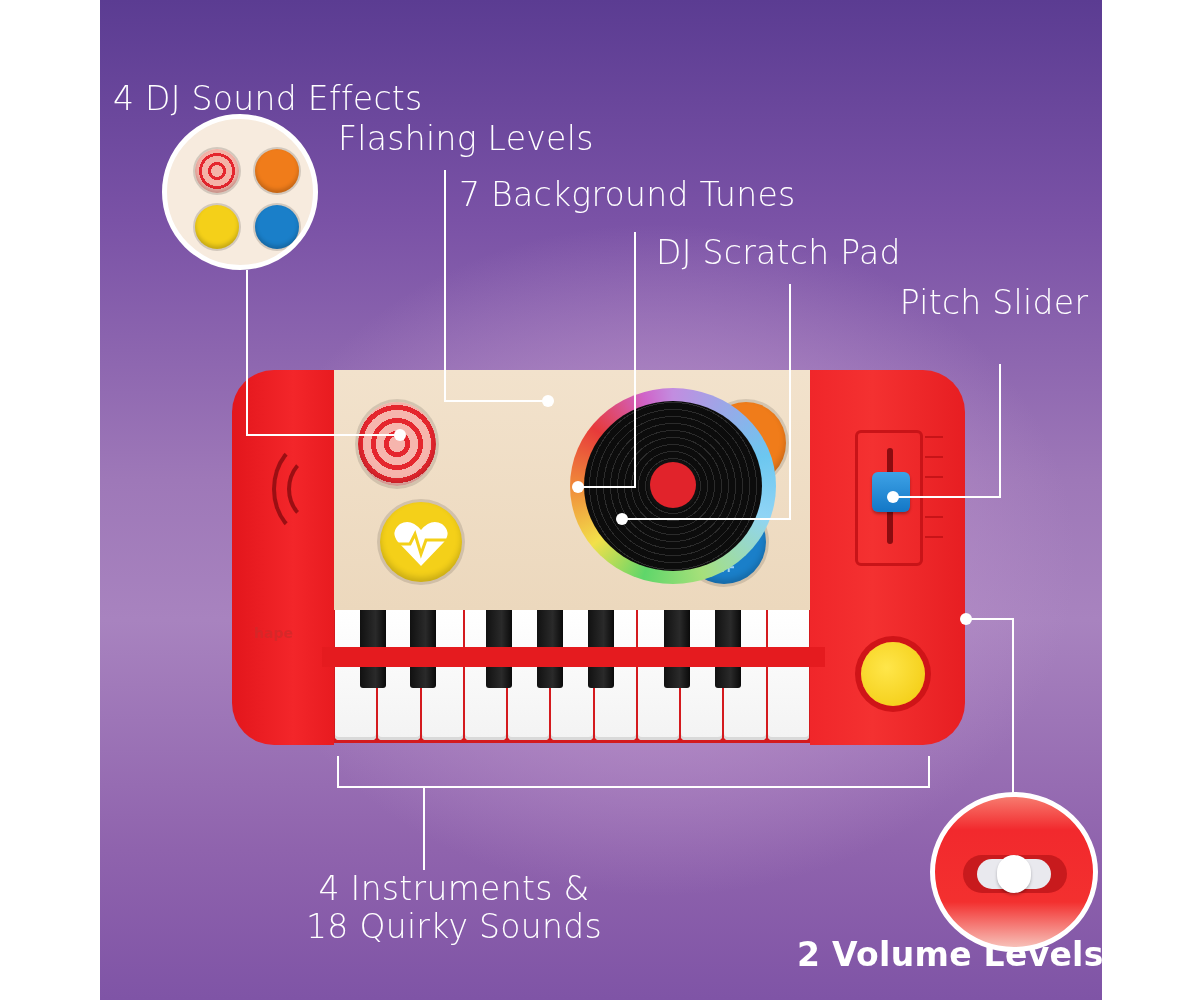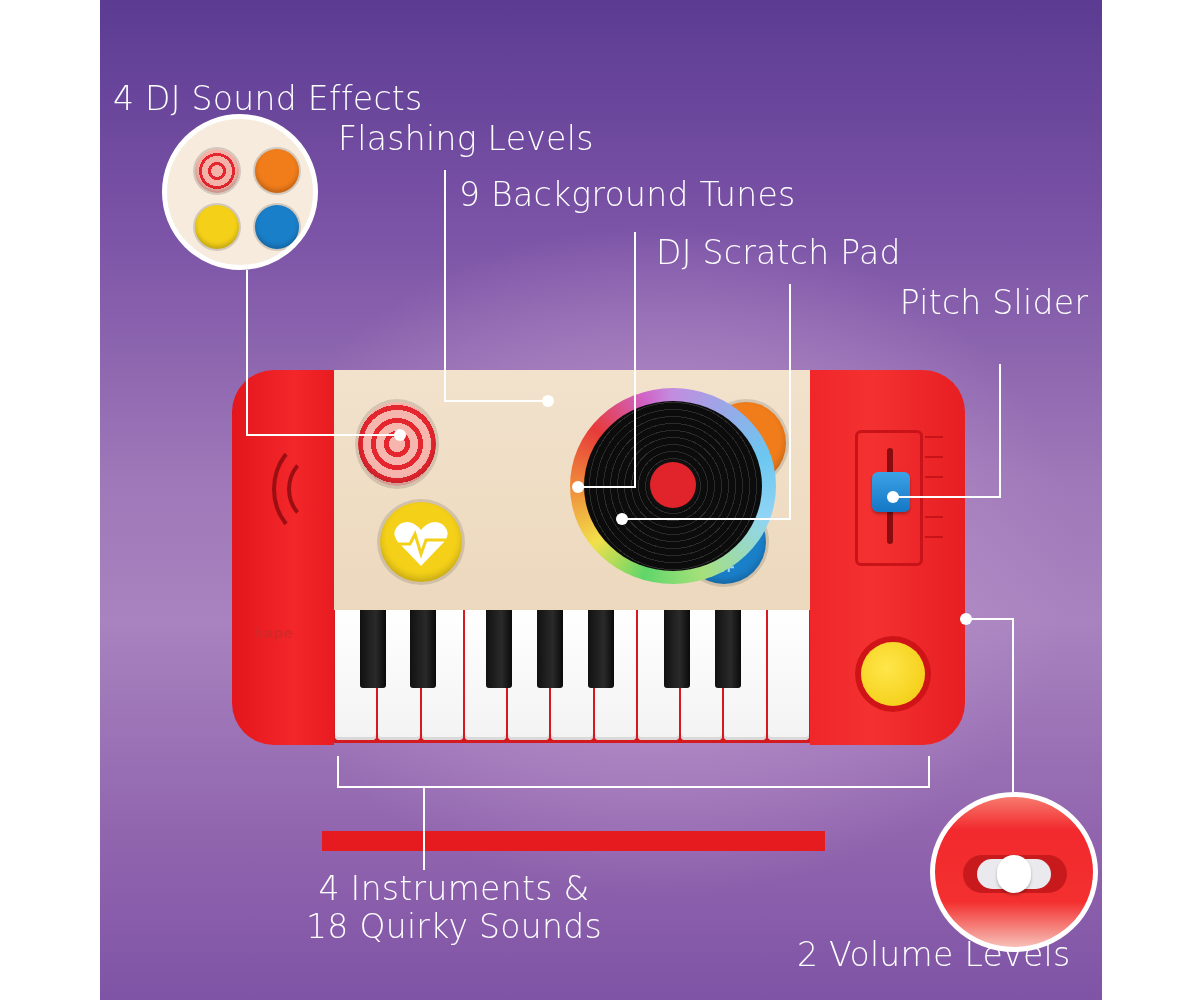--- a/index.html
+++ b/index.html
@@ -7,21 +7,21 @@
   .panel{position:absolute;left:100px;top:0;width:1002px;height:1000px;
     background:
       radial-gradient(ellipse 520px 420px at 560px 560px, rgba(214,186,222,0.85) 0%, rgba(190,150,205,0.5) 45%, rgba(0,0,0,0) 80%),
       linear-gradient(180deg,#5b3c92 0%,#7a52a6 22%,#9e78b8 48%,#a883bf 62%,#8f63ad 85%,#7f54a6 100%);}
   .label{position:absolute;color:#ffffff;font-size:33px;line-height:38px;letter-spacing:0.3px;white-space:nowrap;font-weight:300;}
   .label.center{text-align:center;}
   .line{position:absolute;background:#ffffff;}
   .dot{position:absolute;width:12px;height:12px;border-radius:50%;background:#ffffff;margin-left:-6px;margin-top:-6px;z-index:6;}
 
   
-  .toy{position:absolute;left:232px;top:370px;width:733px;height:481px;}
+  .toy{position:absolute;left:232px;top:370px;width:733px;height:297px;}
   .red-left{position:absolute;left:0;top:0;width:102px;height:375px;background:linear-gradient(90deg,#e3161c,#f3262a 60%,#e81b20);border-radius:42px 0 0 42px;}
   .red-right{position:absolute;right:0;top:0;width:155px;height:375px;background:linear-gradient(90deg,#f0262a,#f43131 40%,#e71e22);border-radius:0 42px 42px 0;}
   .red-bottom{position:absolute;left:90px;right:140px;bottom:0;height:20px;background:#e51b1f;}
   .wood{position:absolute;left:102px;top:0;width:476px;height:240px;background:linear-gradient(180deg,#f2e2cc,#ecd8bd);}
   .keys{position:absolute;left:102px;top:240px;width:476px;height:133px;background:#d41a1e;display:flex;}
   .wkey{flex:1;margin:0 1px;background:linear-gradient(180deg,#ffffff,#f3f3f3);border-radius:0 0 4px 4px;height:130px;box-shadow:inset 0 -3px 0 #d9d9d9;}
   .bkey{position:absolute;top:0;width:26px;height:78px;background:linear-gradient(90deg,#111,#2a2a2a 60%,#0a0a0a);border-radius:0 0 3px 3px;}
 
   .btn{position:absolute;border-radius:50%;box-shadow:0 0 0 3px rgba(0,0,0,0.12), inset 0 -4px 6px rgba(0,0,0,0.18);}
   .turntable-ring{position:absolute;left:236px;top:18px;width:206px;height:196px;border-radius:50%;
@@ -43,30 +43,30 @@
   .inset-vol{left:930px;top:792px;width:168px;height:160px;background:linear-gradient(180deg,#f77a6e 0%,#f2292d 22%,#f3302f 70%,#f7c0b8 100%);}
   .mini{position:absolute;width:44px;height:44px;border-radius:50%;box-shadow:0 0 0 2px rgba(0,0,0,0.15), inset 0 -3px 4px rgba(0,0,0,0.2);}
 </style>
 </head>
 <body>
 
 <div class="panel"></div>
 
 <div class="label" style="left:113px;top:64px;margin-top:16px;">4 DJ Sound Effects</div>
 <div class="label" style="left:338px;top:120px;">Flashing Levels</div>
-<div class="label" style="left:459px;top:176px;">9 Background Tunes</div>
+<div class="label" style="left:459px;top:176px;">7 Background Tunes</div>
 <div class="label" style="left:656px;top:234px;">DJ Scratch Pad</div>
 <div class="label center" style="left:898px;top:284px;width:192px;">
   <div>Pitch Slider</div>
 </div>
 <div class="label center" style="left:272px;top:870px;width:300px;margin-left:32px;">
   <div>4 Instruments &amp;</div>
   <div>18 Quirky Sounds</div>
 </div>
-<div class="label" style="left:797px;top:936px;">2 Volume Levels</div>
+<div class="label" style="left:797px;top:936px;font-weight:bold;">2 Volume Levels</div>
 
 <div class="inset inset-fx">
   <div class="mini" style="left:28px;top:30px;background:repeating-radial-gradient(circle,#f4b3a8 0 6px,#e5262e 6px 9px);"></div>
   <div class="mini" style="left:88px;top:30px;background:#f07c1a;"></div>
   <div class="mini" style="left:28px;top:86px;background:#f4d019;"></div>
   <div class="mini" style="left:88px;top:86px;background:#1a7fc9;"></div>
 </div>
 
 <div class="toy">
   <div class="red-left">

